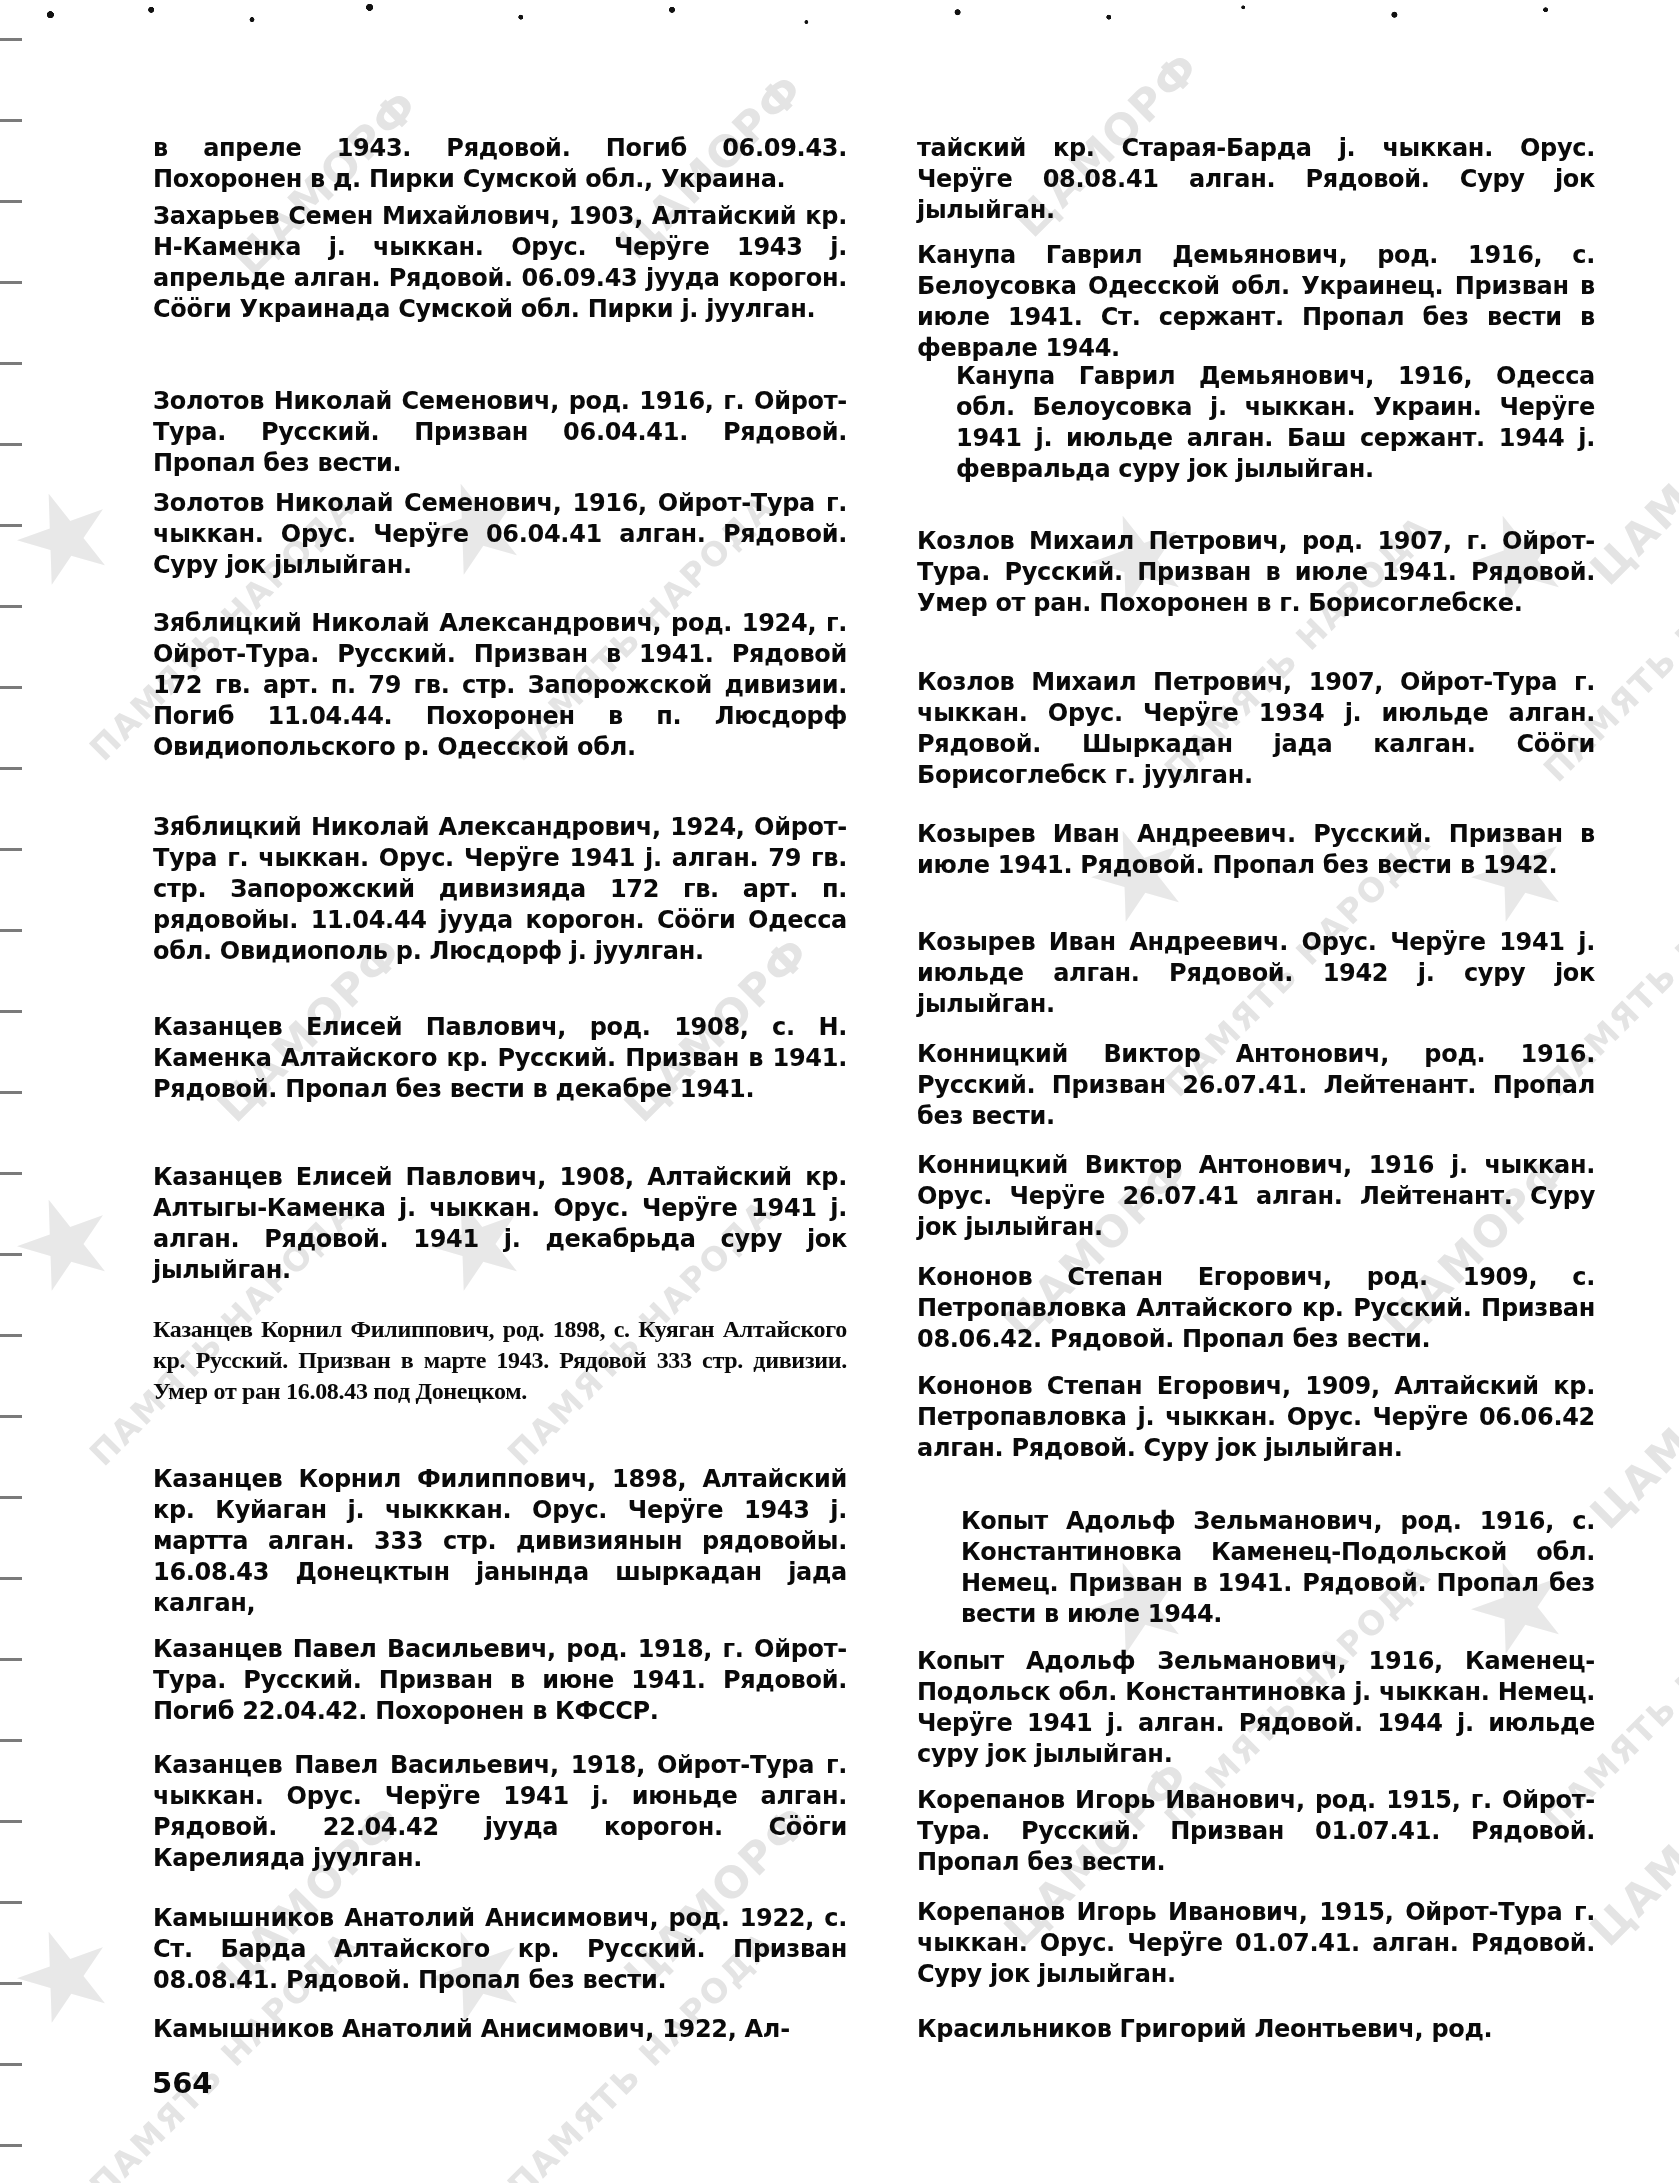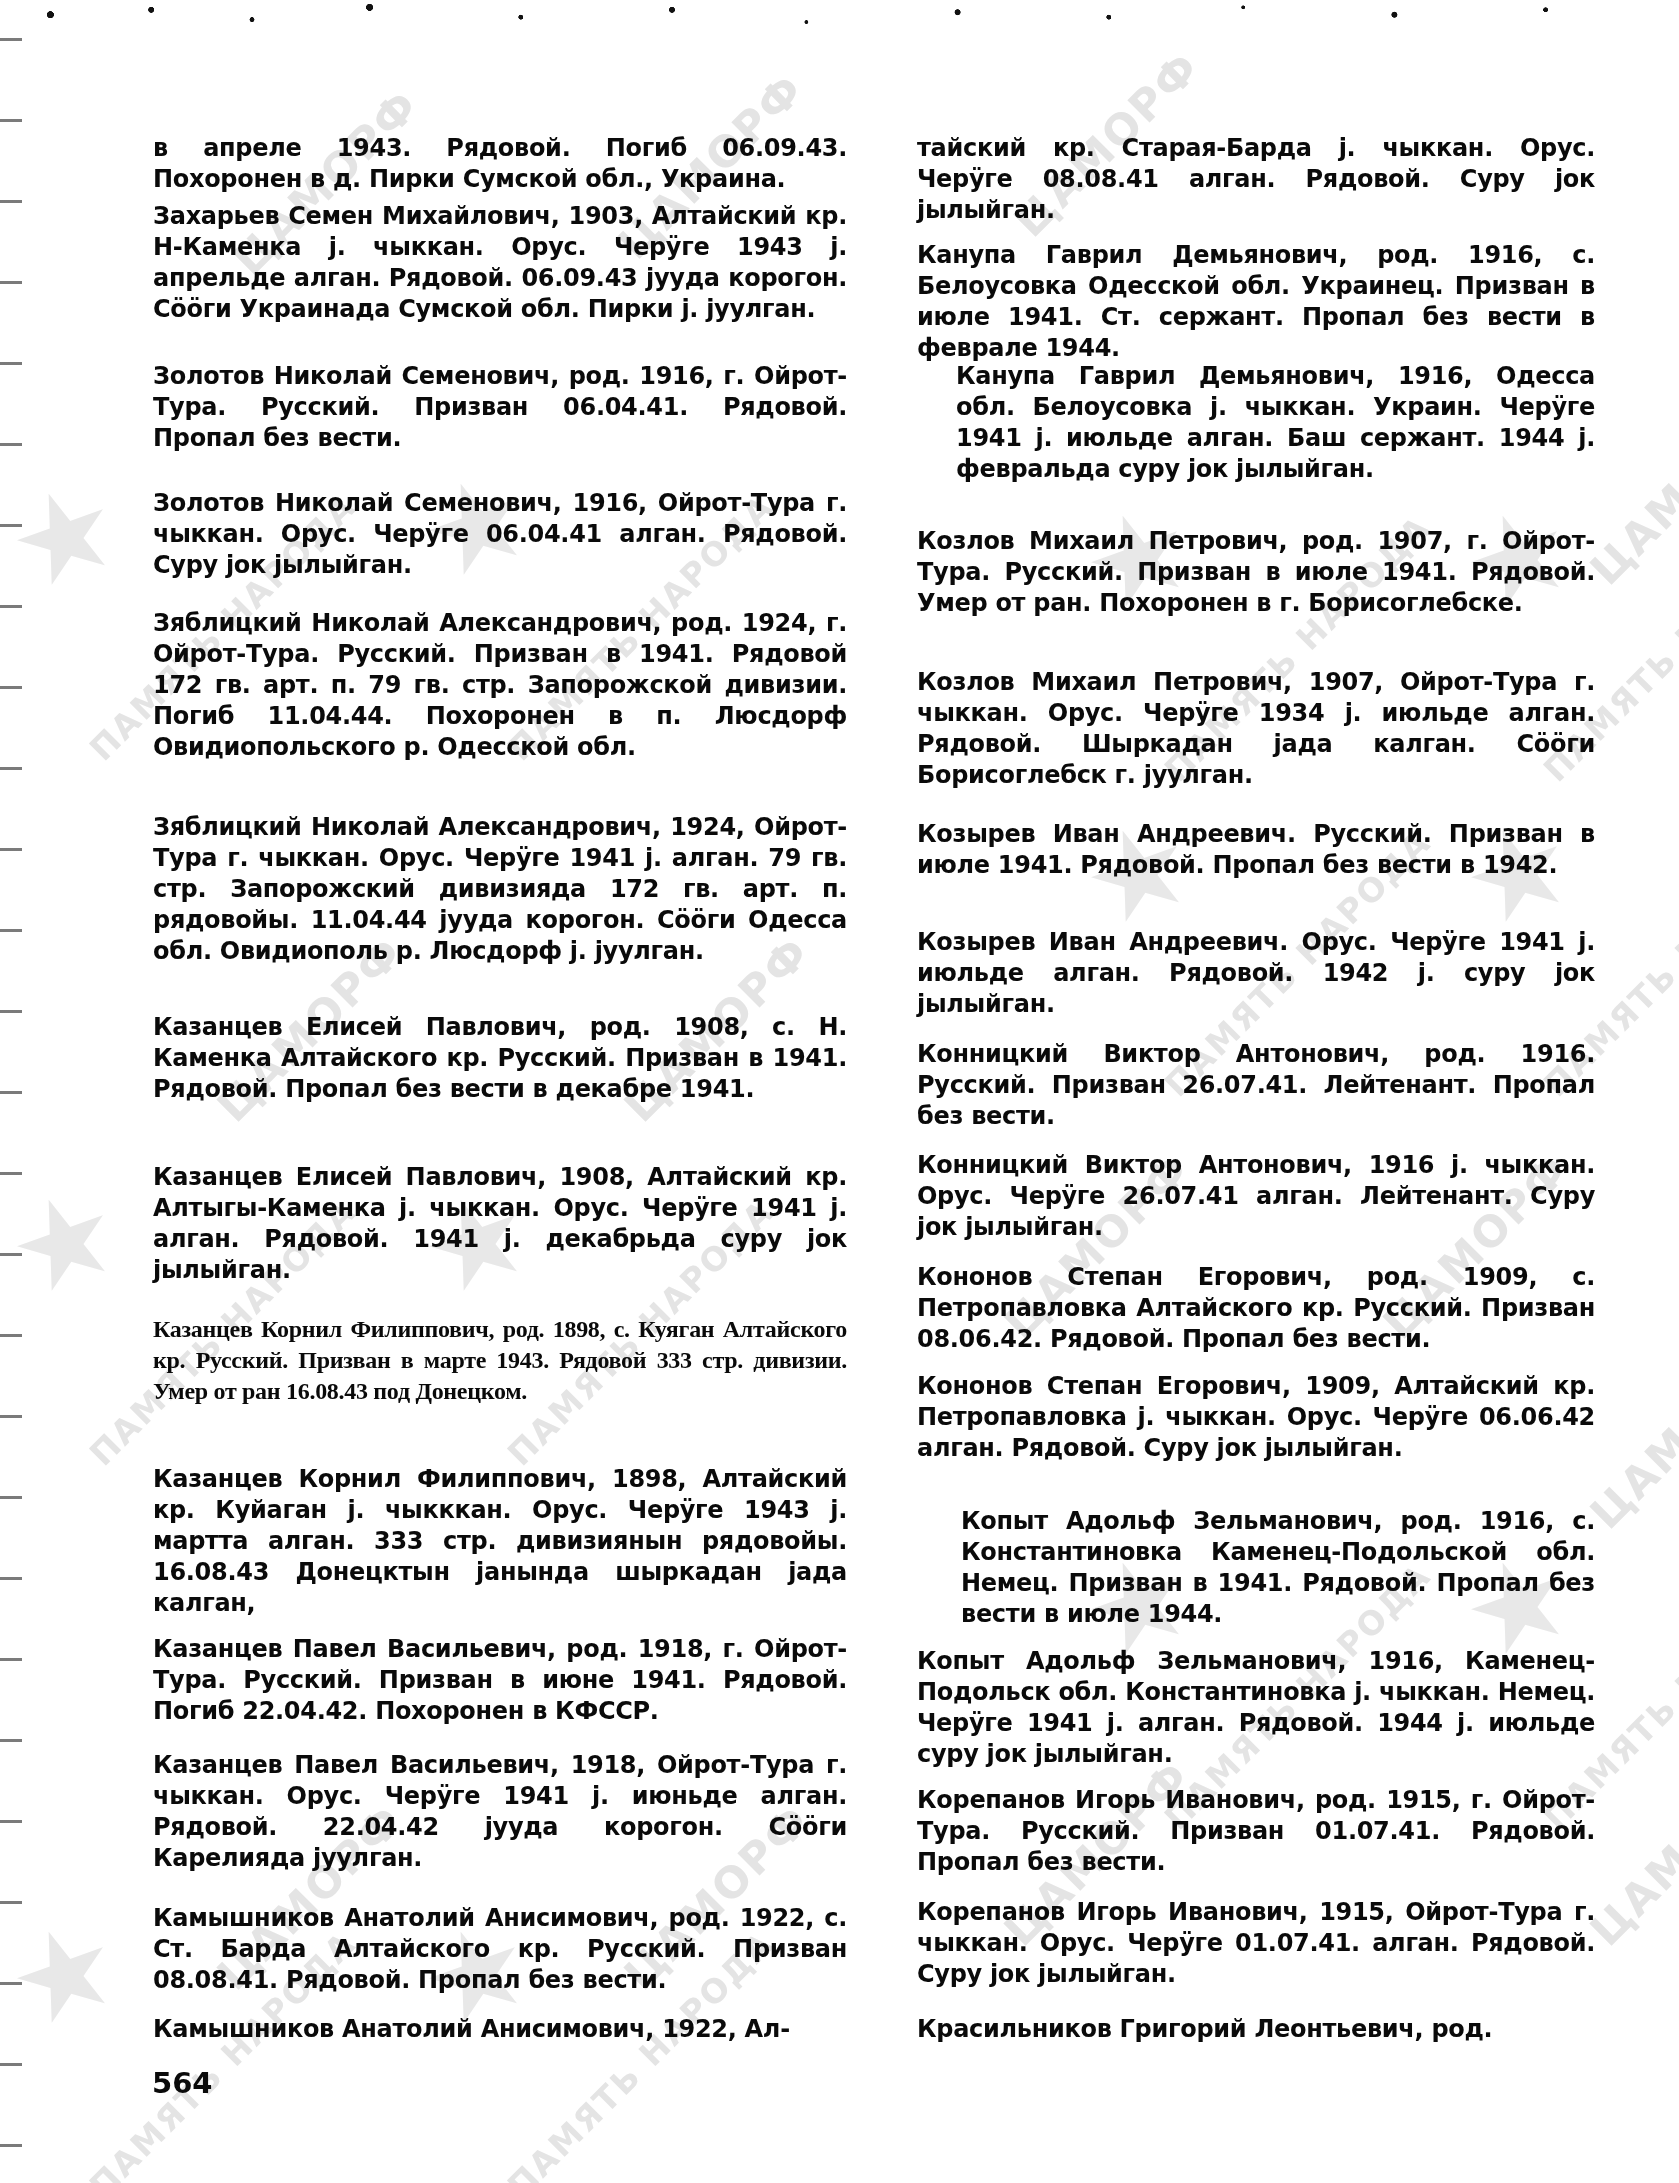--- a/index.html
+++ b/index.html
@@ -97,21 +97,21 @@
 <div class="wm small" style="left:1118px; top:944px;">ПАМЯТЬ НАРОДА</div>
 <div class="wm small" style="left:1497px; top:944px;">ПАМЯТЬ НАРОДА</div>
 <div class="wm small" style="left:1118px; top:1677px;">ПАМЯТЬ НАРОДА</div>
 <div class="wm small" style="left:1497px; top:1677px;">ПАМЯТЬ НАРОДА</div>
 <div class="wm small" style="left:43px; top:2045px;">ПАМЯТЬ НАРОДА</div>
 <div class="wm small" style="left:461px; top:2045px;">ПАМЯТЬ НАРОДА</div>
 
 <div class="col left">
   <p class="entry" style="top:109px;">в апреле 1943. Рядовой. Погиб 06.09.43. Похоронен в д. Пирки Сумской обл., Украина.</p>
   <p class="entry" style="top:177px;">Захарьев Семен Михайлович, 1903, Алтайский кр. Н-Каменка j. чыккан. Орус. Черӱге 1943 j. апрельде алган. Рядовой. 06.09.43 jууда корогон. Сӧӧги Украинада Сумской обл. Пирки j. jуулган.</p>
-  <p class="entry" style="top:337px;">Золотов Николай Семенович, род. 1916, г. Ойрот-Тура. Русский. Призван 06.04.41. Рядовой. Пропал без вести.</p>
+  <p class="entry" style="top:362px;">Золотов Николай Семенович, род. 1916, г. Ойрот-Тура. Русский. Призван 06.04.41. Рядовой. Пропал без вести.</p>
   <p class="entry" style="top:464px;">Золотов Николай Семенович, 1916, Ойрот-Тура г. чыккан. Орус. Черӱге 06.04.41 алган. Рядовой. Суру jок jылыйган.</p>
   <p class="entry" style="top:588px;margin-top:20px;">Зяблицкий Николай Александрович, род. 1924, г. Ойрот-Тура. Русский. Призван в 1941. Рядовой 172 гв. арт. п. 79 гв. стр. Запорожской дивизии. Погиб 11.04.44. Похоронен в п. Люсдорф Овидиопольского р. Одесской обл.</p>
   <p class="entry" style="top:788px;">Зяблицкий Николай Александрович, 1924, Ойрот-Тура г. чыккан. Орус. Черӱге 1941 j. алган. 79 гв. стр. Запорожский дивизияда 172 гв. арт. п. рядовойы. 11.04.44 jууда корогон. Сӧӧги Одесса обл. Овидиополь р. Люсдорф j. jуулган.</p>
   <p class="entry" style="top:988px;">Казанцев Елисей Павлович, род. 1908, с. Н. Каменка Алтайского кр. Русский. Призван в 1941. Рядовой. Пропал без вести в декабре 1941.</p>
   <p class="entry" style="top:1138px;">Казанцев Елисей Павлович, 1908, Алтайский кр. Алтыгы-Каменка j. чыккан. Орус. Черӱге 1941 j. алган. Рядовой. 1941 j. декабрьда суру jок jылыйган.</p>
   <p class="entry" style="top:1290px;font-family:Liberation Serif, serif;">Казанцев Корнил Филиппович, род. 1898, с. Куяган Алтайского кр. Русский. Призван в марте 1943. Рядовой 333 стр. дивизии. Умер от ран 16.08.43 под Донецком.</p>
   <p class="entry" style="top:1440px;">Казанцев Корнил Филиппович, 1898, Алтайский кр. Куйаган j. чыкккан. Орус. Черӱге 1943 j. мартта алган. 333 стр. дивизиянын рядовойы. 16.08.43 Донецктын jанында шыркадан jада калган,</p>
   <p class="entry" style="top:1610px;">Казанцев Павел Васильевич, род. 1918, г. Ойрот-Тура. Русский. Призван в июне 1941. Рядовой. Погиб 22.04.42. Похоронен в КФССР.</p>
   <p class="entry" style="top:1726px;">Казанцев Павел Васильевич, 1918, Ойрот-Тура г. чыккан. Орус. Черӱге 1941 j. июньде алган. Рядовой. 22.04.42 jууда корогон. Сӧӧги Карелияда jуулган.</p>
   <p class="entry" style="top:1879px;">Камышников Анатолий Анисимович, род. 1922, с. Ст. Барда Алтайского кр. Русский. Призван 08.08.41. Рядовой. Пропал без вести.</p>

